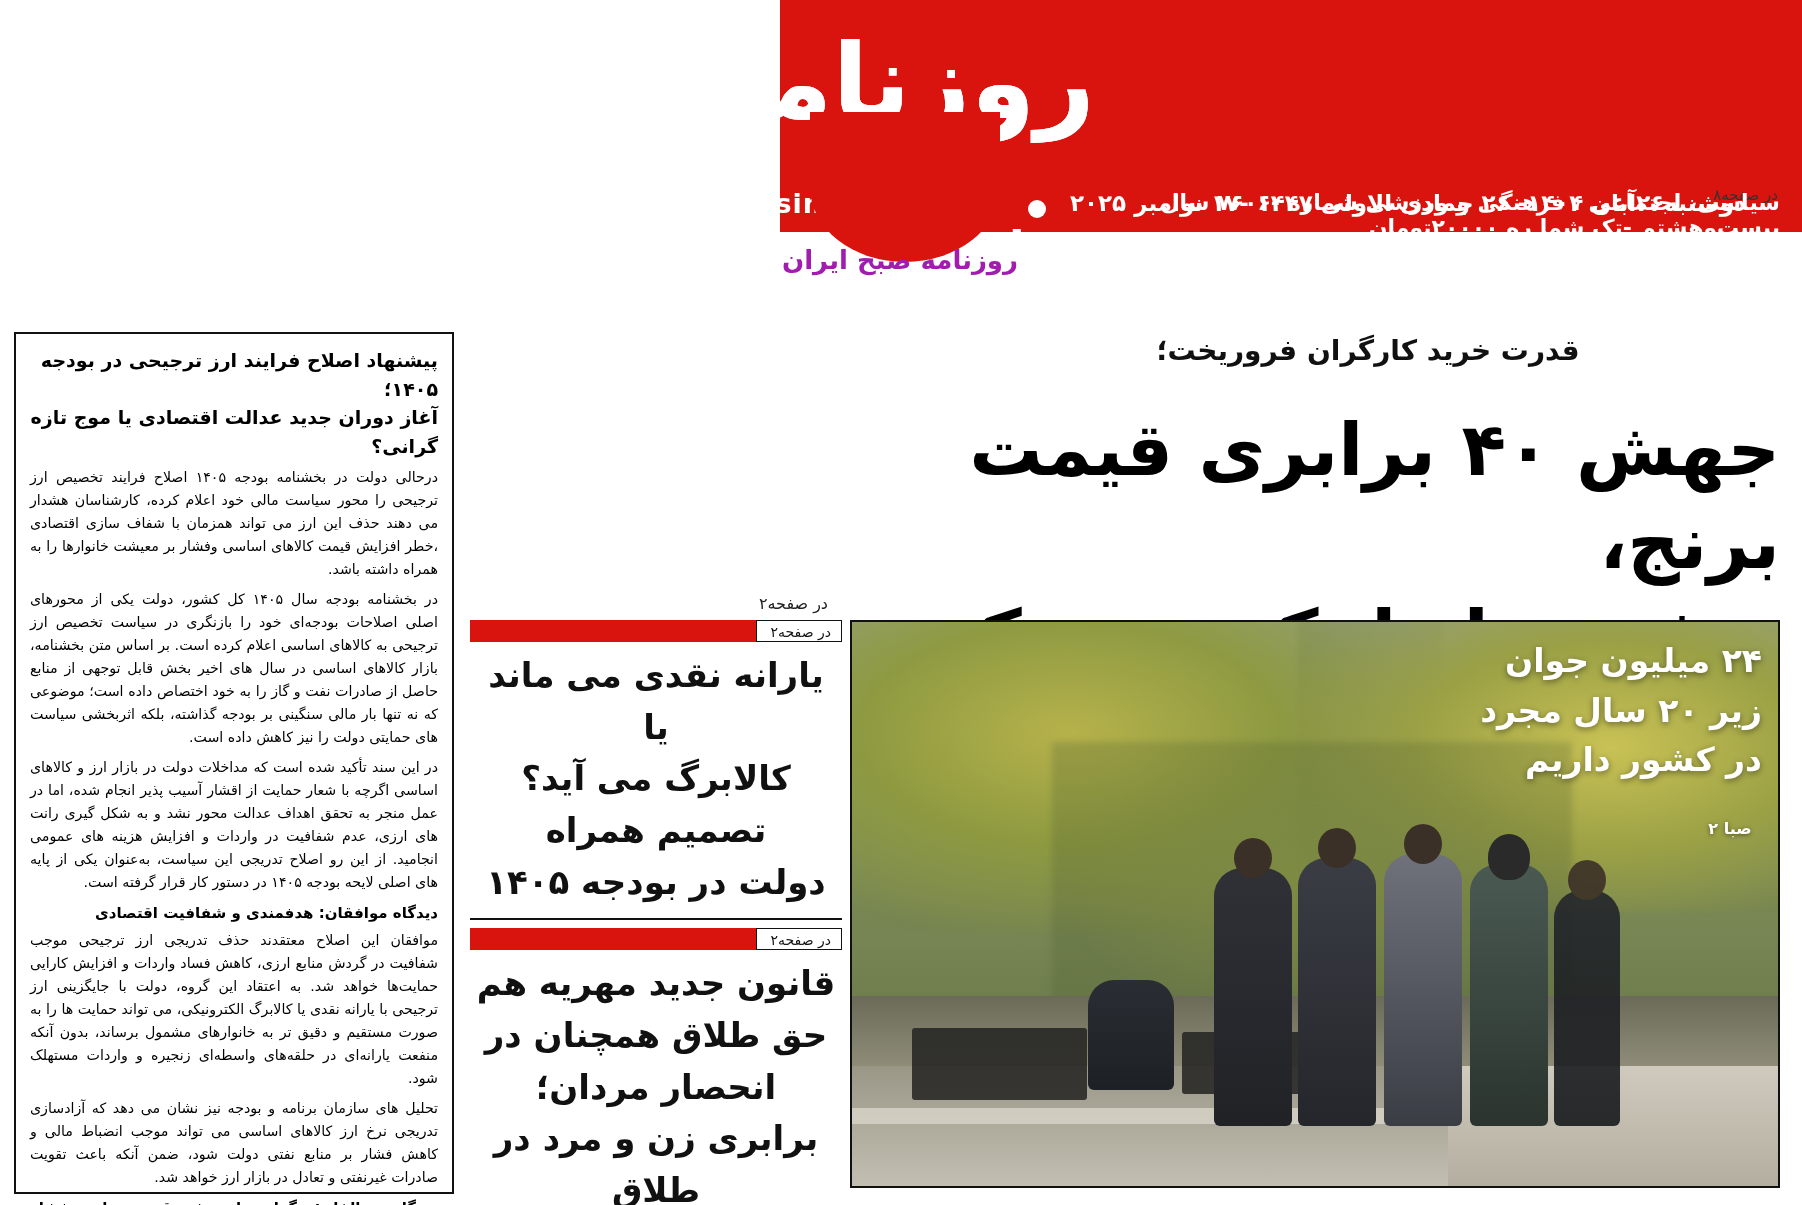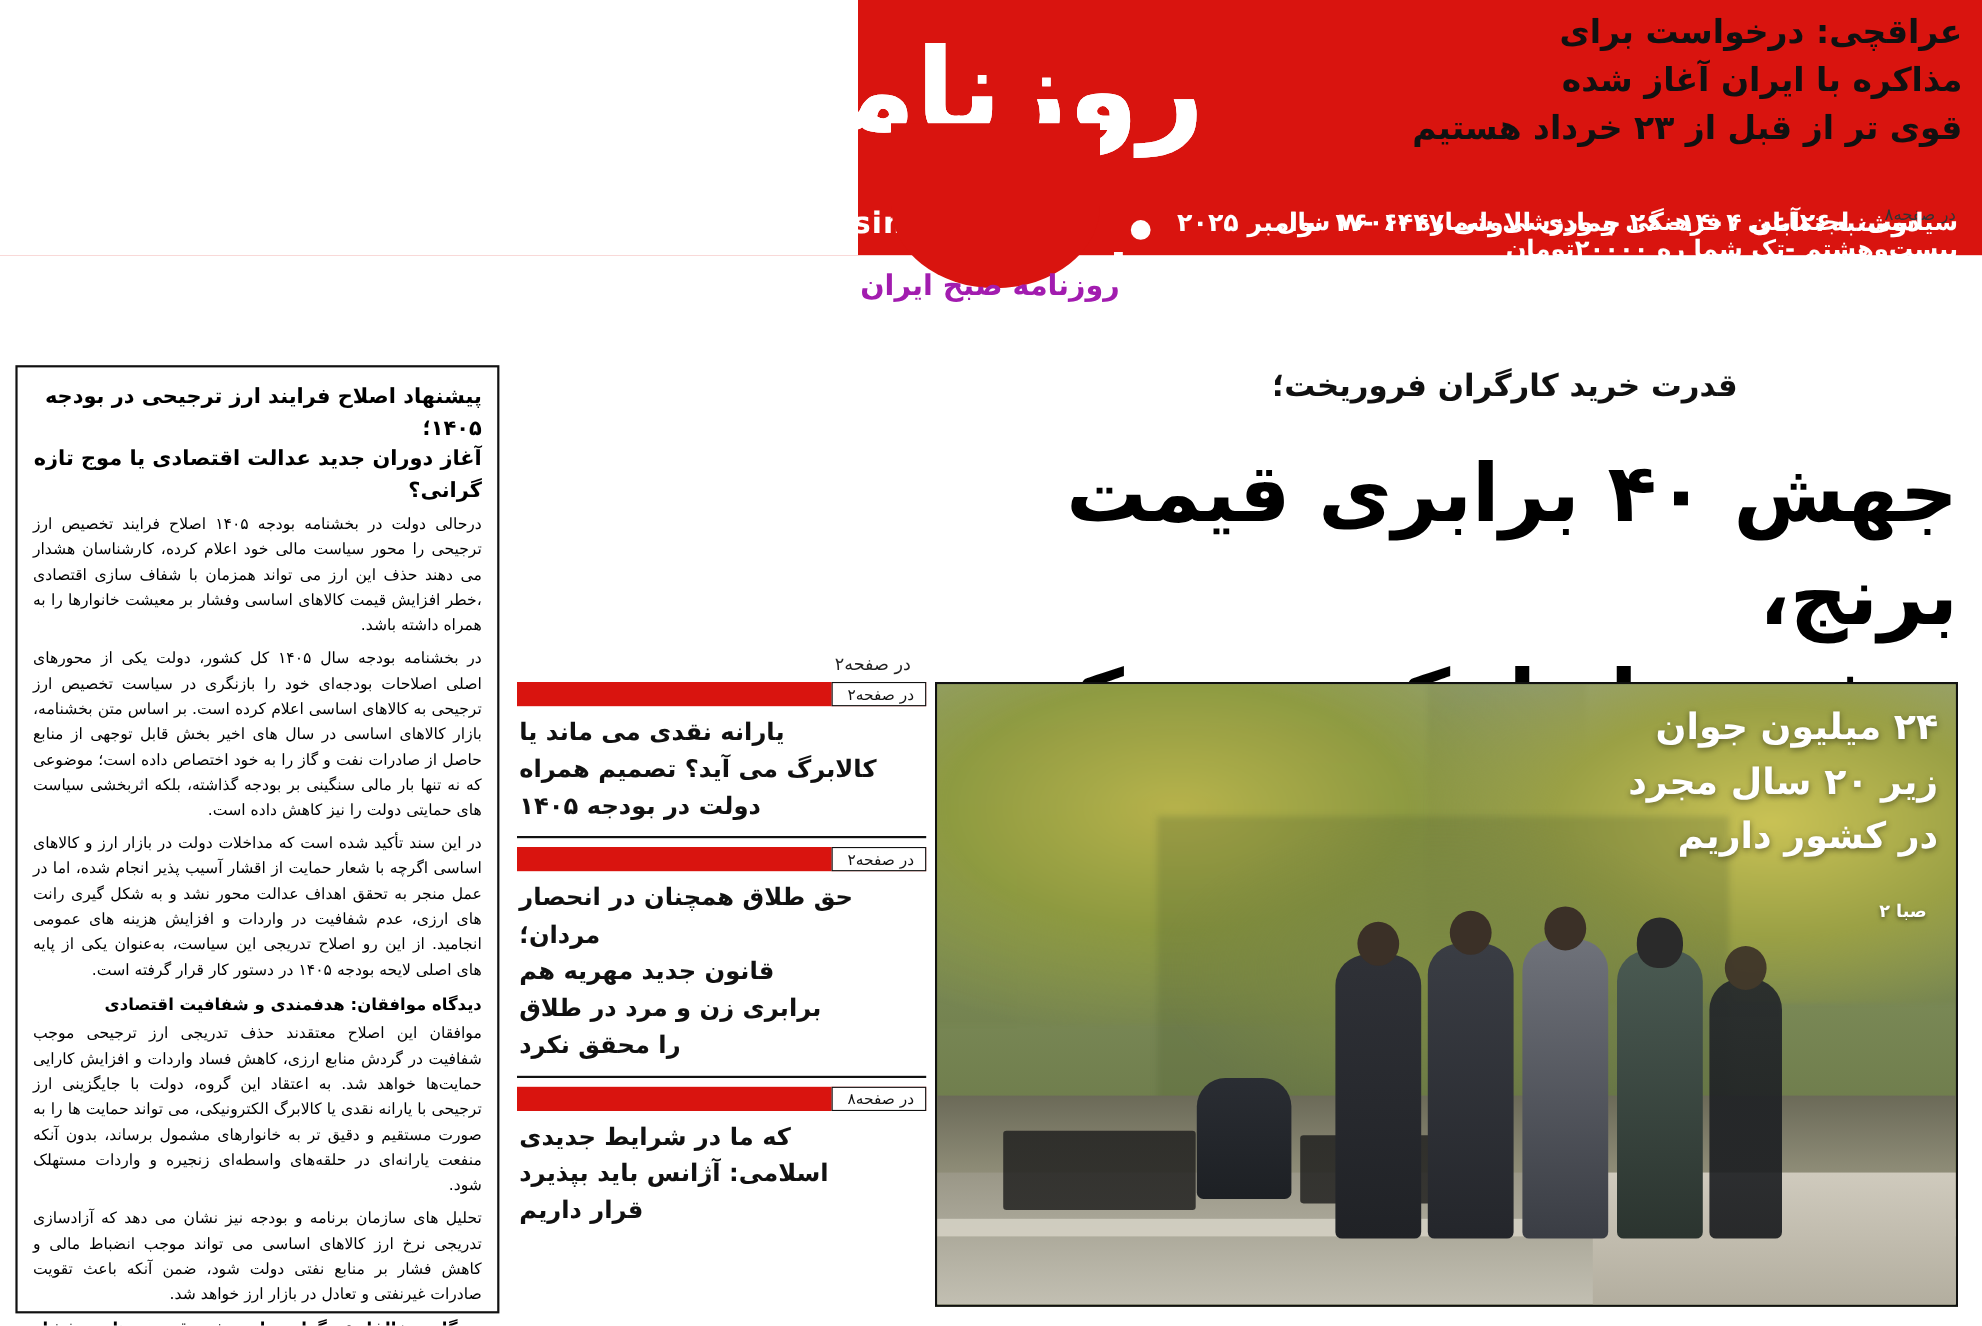--- a/index.html
+++ b/index.html
@@ -390,47 +390,42 @@
     line-height: 22px;
     background: #ffffff;
     color: #111;
     font-size: 14px;
     padding: 0 10px 0 14px;
     border: 1px solid #111;
     box-sizing: border-box;
   }
   .rail-title {
     padding: 8px 2px 10px 2px;
-    text-align: left;
-    font-size: 22px;
+    text-align: center;
+    font-size: 34px;
     font-weight: bold;
     line-height: 1.52;
     color: #111;
   }
   .rail-title .ln { display:block; }
   .rail-sep {
     height: 2px;
     background: #111;
     width: 100%;
   }
 </style>
 </head>
 <body>
 
 <div class="page">
 
   <div class="masthead">
     <div class="mast-red"></div>
     <div class="mast-white-left"></div>
 
-    <div class="mast-headline">
-      <span class="ln">عراقچی: درخواست برای</span>
-      <span class="ln">مذاکره با ایران آغاز شده</span>
-      <span class="ln">قوی تر از قبل از ۲۳ خرداد هستیم</span>
-    </div>
     <div class="mast-page-ref">در صفحه۸</div>
 
     <div class="logo-wrap">
       <div class="logo-text">روزنامه نسیم</div>
       <div class="logo-swash"></div>
     </div>
 
     <div class="mast-site">www.nasimnews.com</div>
     <div class="mast-dot"></div>
     <div class="mast-date">دوشنبه۲۶آبان ۱۴۰۴- ۲۶ جمادی الاولی ۱۴۴۷ -۱۷ نوامبر ۲۰۲۵</div>
@@ -516,22 +511,22 @@
             <span class="ln">دولت در بودجه ۱۴۰۵</span>
           </div>
           <div class="rail-sep"></div>
         </div>
 
         <div class="rail-item">
           <div class="rail-tag">
             <span>در صفحه۲</span>
           </div>
           <div class="rail-title">
+            <span class="ln">قانون جدید مهریه هم</span>
             <span class="ln">حق طلاق همچنان در انحصار مردان؛</span>
-            <span class="ln">قانون جدید مهریه هم</span>
             <span class="ln">برابری زن و مرد در طلاق</span>
             <span class="ln">را محقق نکرد</span>
           </div>
           <div class="rail-sep"></div>
         </div>
 
         <div class="rail-item">
           <div class="rail-tag">
             <span>در صفحه۸</span>
           </div>

